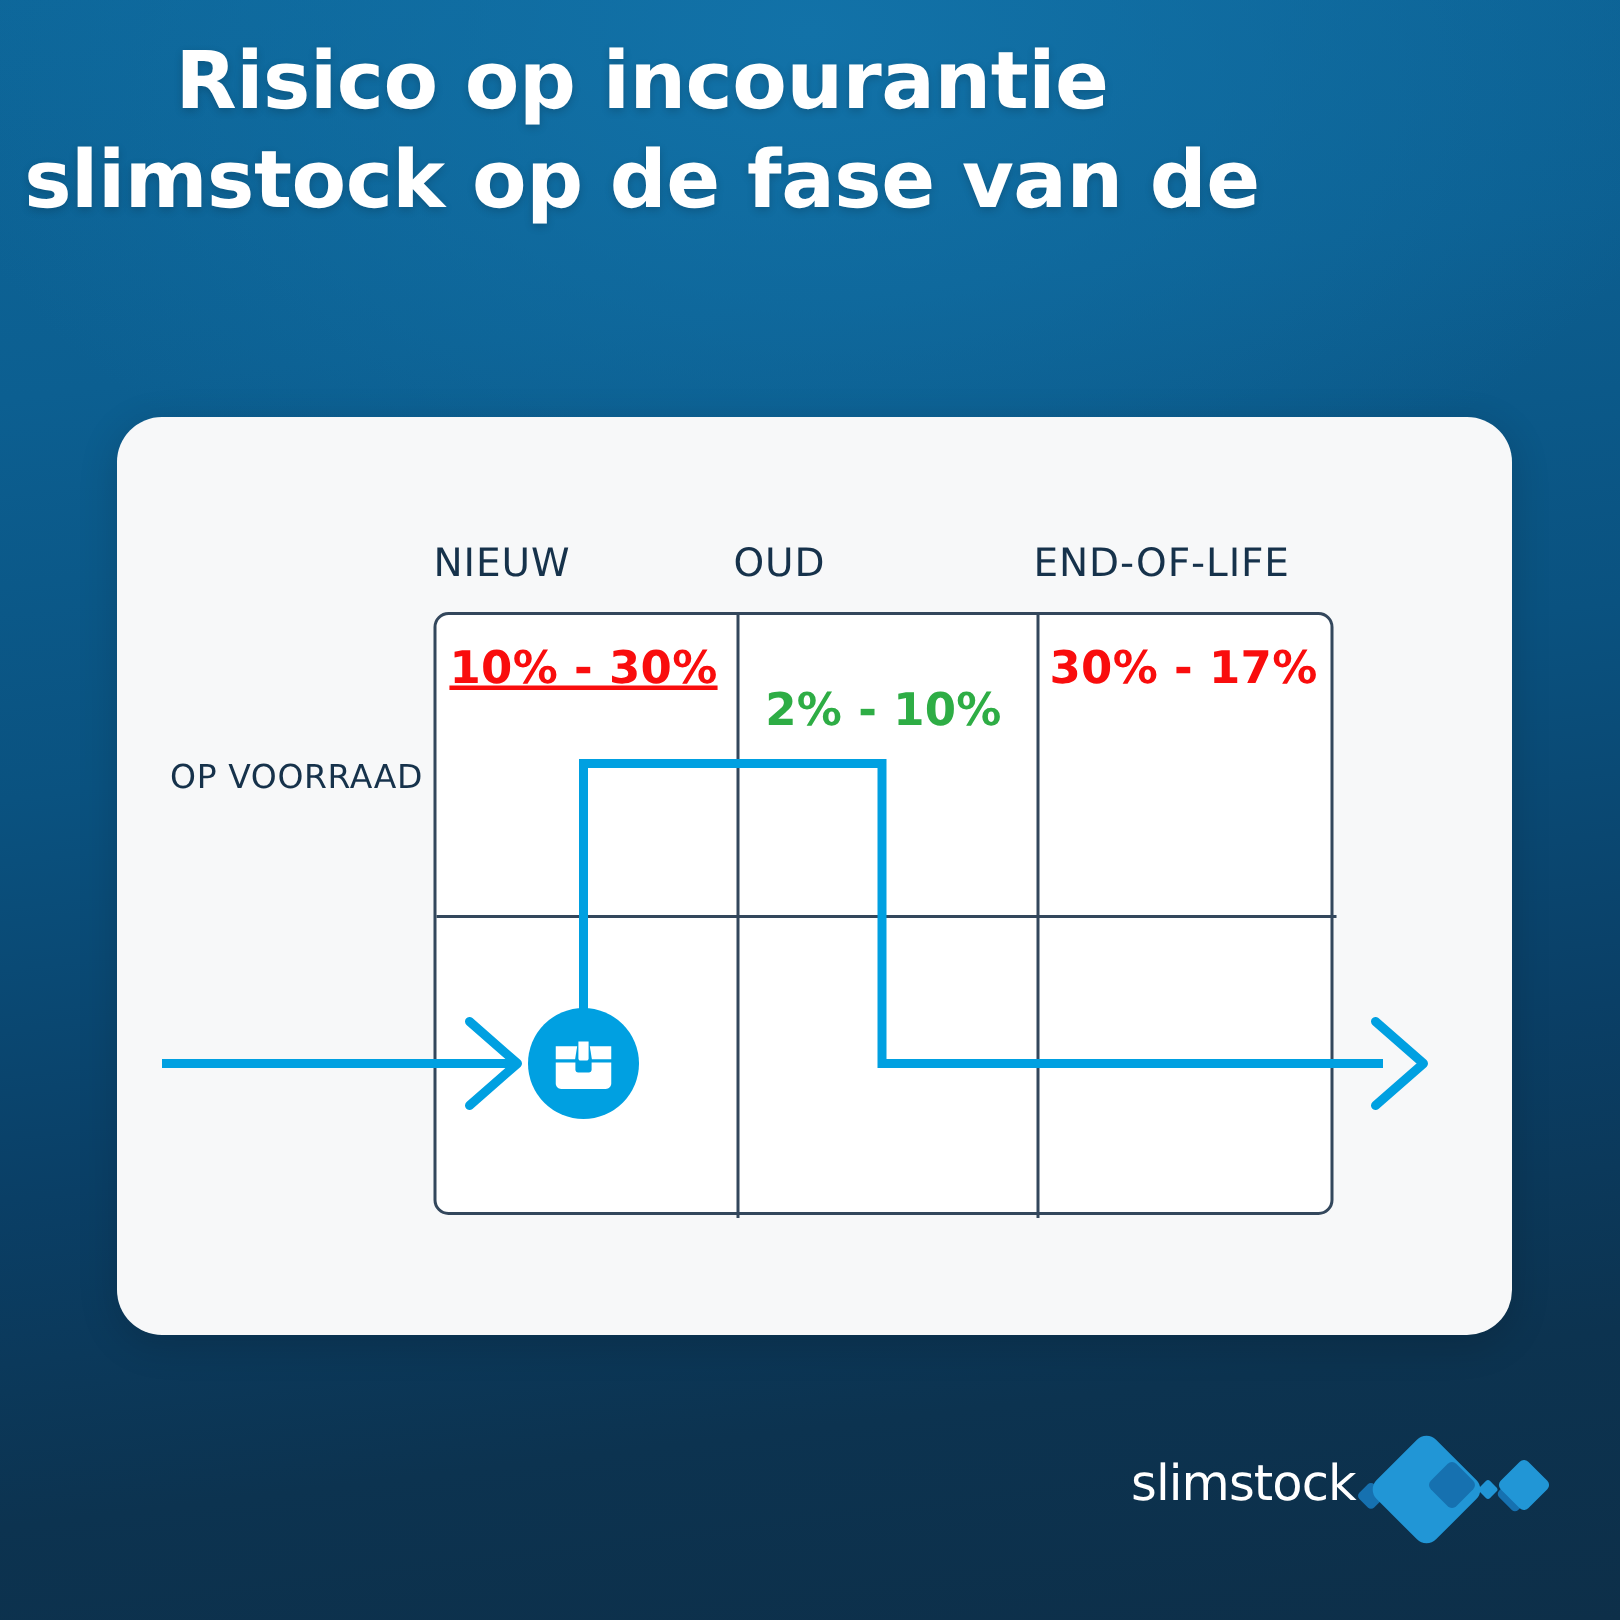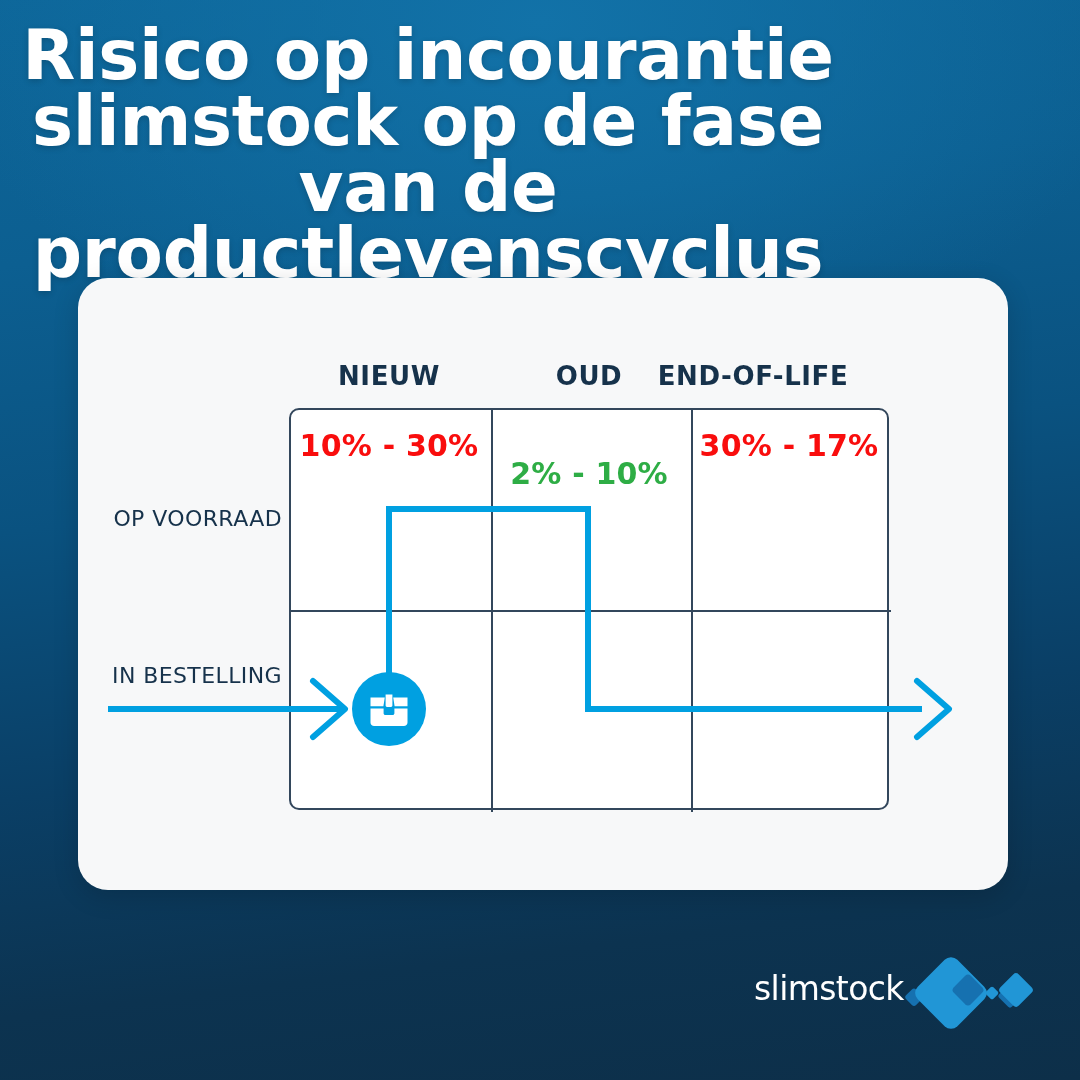--- a/index.html
+++ b/index.html
@@ -24,21 +24,21 @@
   }
 
   
   .title {
     position: absolute;
     left: 0;
     top: 22px;
     width: 856px;
     text-align: center;
     color: #ffffff;
-    font-size: 69px;
+    font-size: 53px;
     font-weight: 700;
     line-height: 66px;
     letter-spacing: -0.3px;
     text-shadow: 0 2px 6px rgba(0,0,0,0.18);
   }
   .title .tline { display: block; }
 
   
   .card {
     position: absolute;
@@ -50,29 +50,28 @@
     border-radius: 30px;
     box-shadow: 0 6px 26px rgba(0,0,0,0.16);
   }
 
   
   .col-head {
     position: absolute;
     top: 359px;
     height: 34px;
     line-height: 34px;
-    text-align: center;
     color: #16324b;
     font-size: 26px;
-    font-weight: 700;
+    font-weight: 400;
     letter-spacing: 0.6px;
   }
   #ch-0 { left: 289px; width: 200px; }
   #ch-1 { left: 489px; width: 200px; }
-  #ch-2 { left: 653px; width: 200px; }
+  #ch-2 { left: 689px; width: 200px; }
 
   
   .row-label {
     position: absolute;
     left: 60px;
     width: 222px;
     text-align: right;
     color: #16324b;
     font-size: 22px;
     font-weight: 400;
@@ -169,39 +168,37 @@
   }
 </style>
 </head>
 <body>
 
 <div id="stage">
 
   <div class="title">
     <span class="tline">Risico op incourantie</span>
     <span class="tline">slimstock op de fase van de</span>
-    <span class="tline">productlevenscyclus</span>
   </div>
 
   <div class="card"></div>
 
   <div class="col-head" id="ch-0">NIEUW</div>
   <div class="col-head" id="ch-1">OUD</div>
   <div class="col-head" id="ch-2">END-OF-LIFE</div>
 
   <div class="row-label" id="rl-0">OP VOORRAAD</div>
-  <div class="row-label" id="rl-1">IN BESTELLING</div>
 
   <div class="table">
     <div class="vline" id="vl-0"></div>
     <div class="vline" id="vl-1"></div>
     <div class="hline"></div>
   </div>
 
-  <div class="pct" id="pv-0" style="color: rgb(249, 13, 13);">10% - 30%</div>
+  <div class="pct" id="pv-0" style="color: rgb(249, 13, 13); text-decoration: underline;">10% - 30%</div>
   <div class="pct" id="pv-1" style="color: rgb(46, 173, 69);">2% - 10%</div>
   <div class="pct" id="pv-2" style="color: rgb(249, 13, 13);">30% - 17%</div>
 
   <svg class="flow" viewBox="0 0 1080 1080">
 
     <g>
       <line x1="108" y1="709" x2="341" y2="709" stroke="#00a0e1" stroke-width="6"></line>
       <polyline points="313,681 345,709 313,737" fill="none" stroke="#00a0e1" stroke-width="6" stroke-linecap="round" stroke-linejoin="round"></polyline>
     </g>
 

